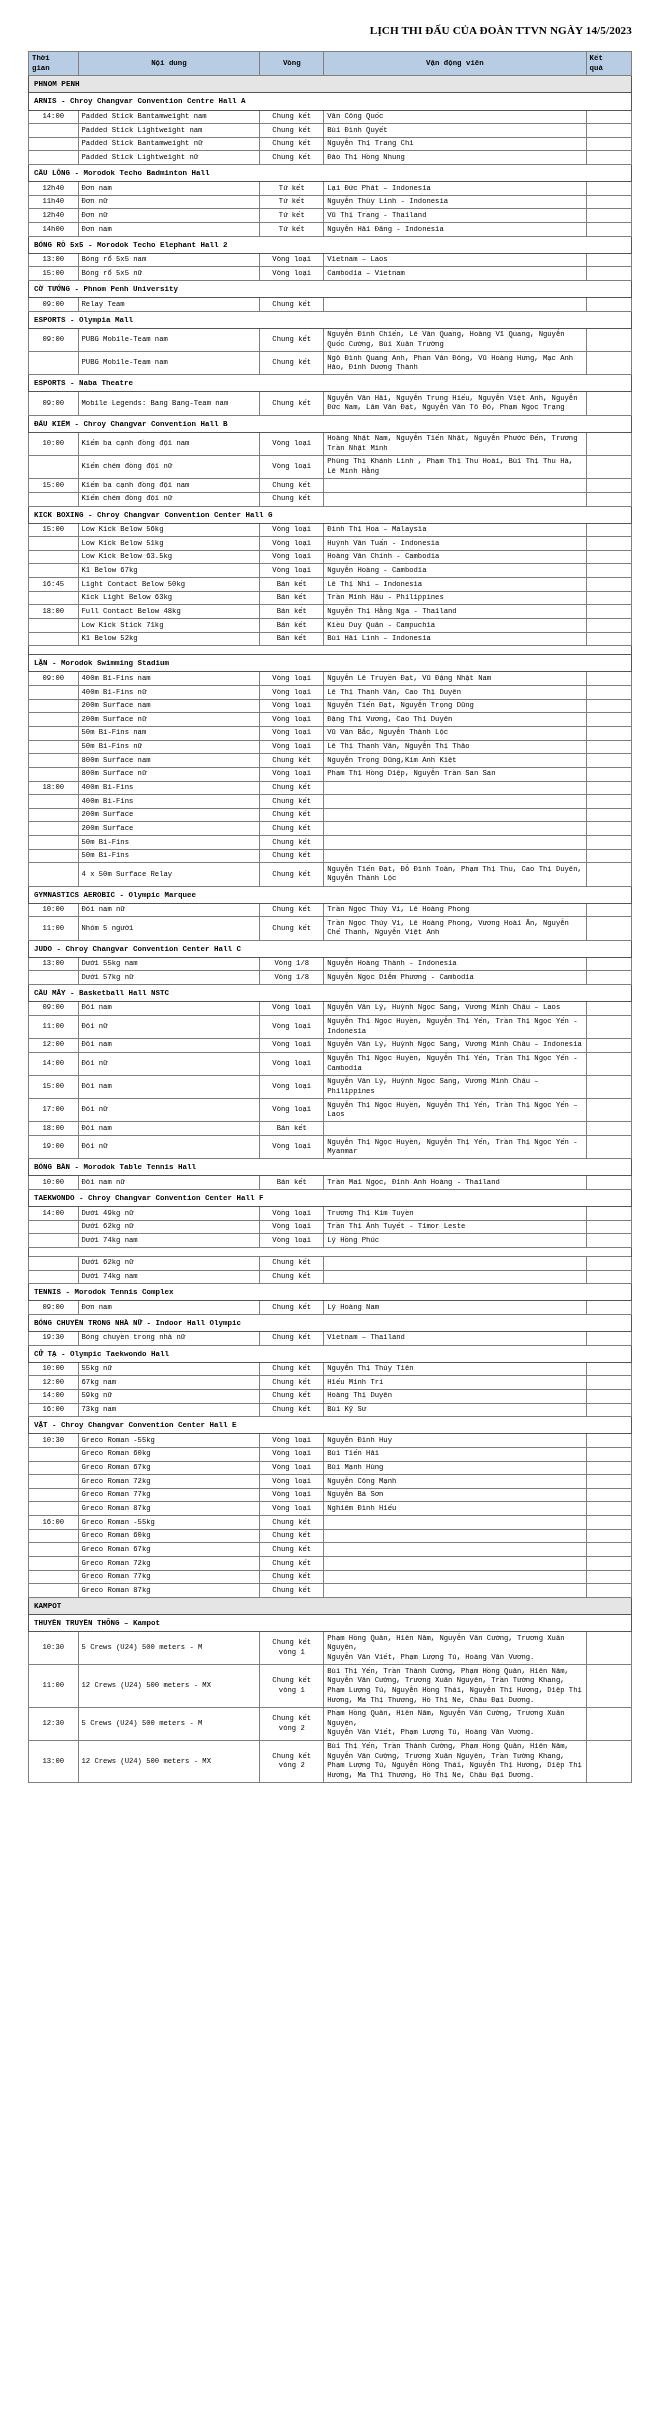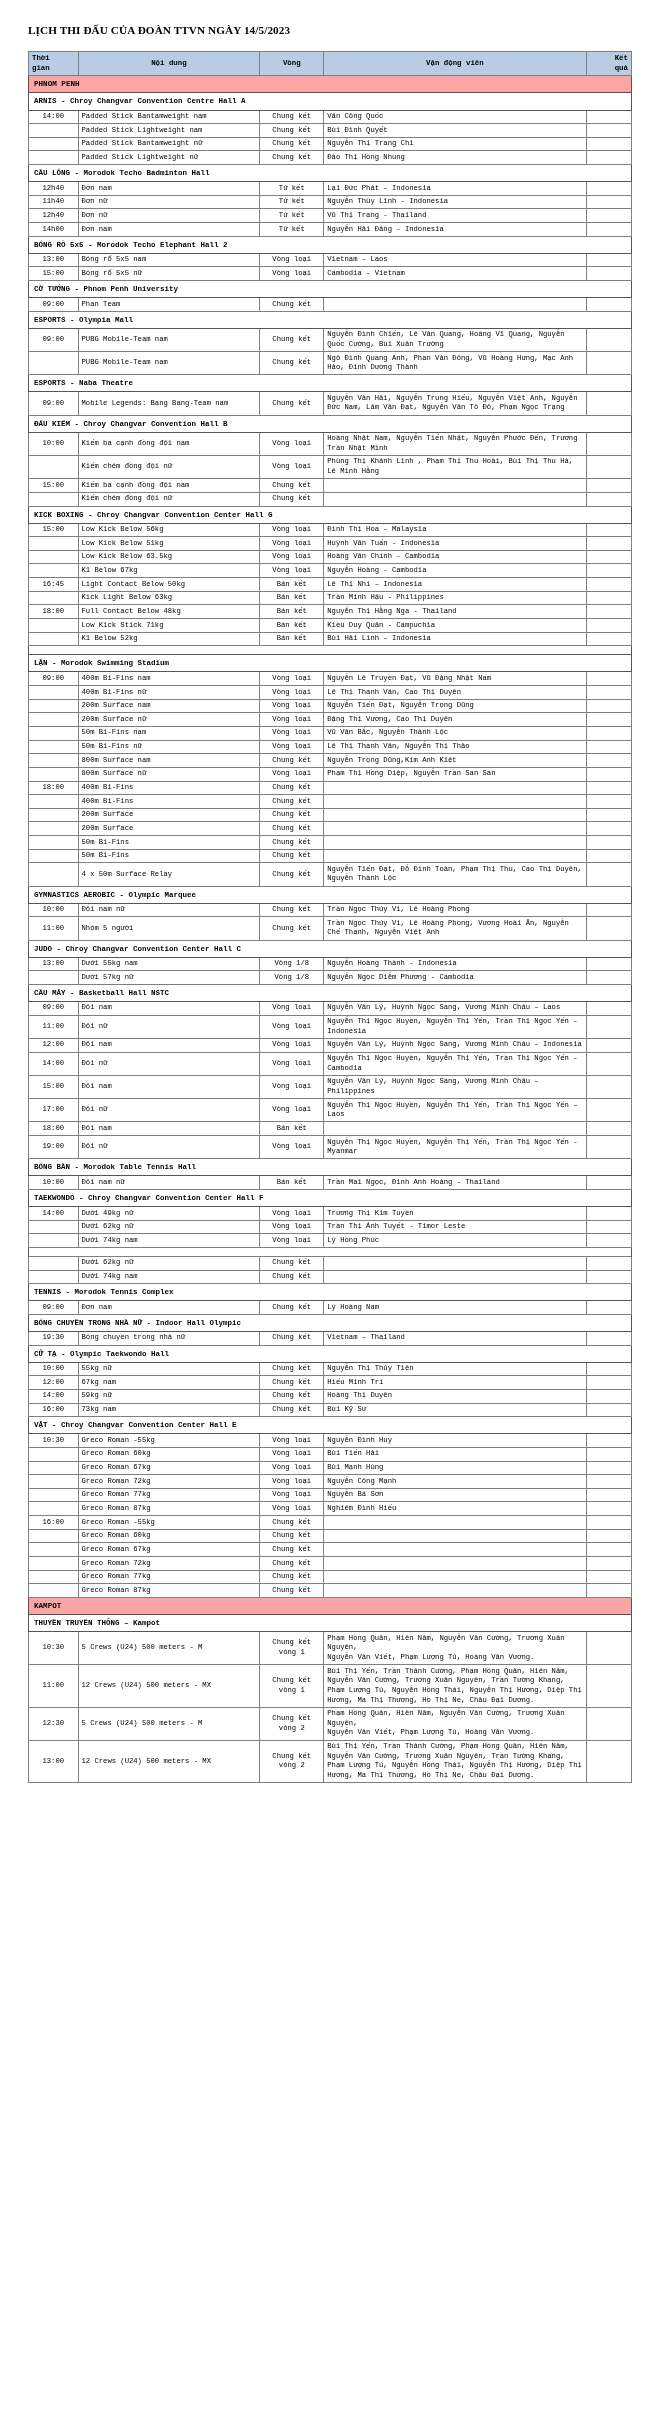--- a/index.html
+++ b/index.html
@@ -11,21 +11,21 @@
     width: 660px;
     font-family: "Liberation Serif", "DejaVu Serif", serif;
     color: #000000;
   }
   .page {
     width: 660px;
     box-sizing: border-box;
     padding: 0 28px 40px 28px;
   }
   .doc-title {
-    text-align: left;
+    text-align: right;
     font-weight: bold;
     font-size: 11.2px;
     letter-spacing: 0.1px;
     padding: 24px 0 14px 0;
     line-height: 1.2;
   }
   table.schedule {
     width: 100%;
     border-collapse: collapse;
     table-layout: fixed;
@@ -50,24 +50,24 @@
   thead th {
     background: #b8cce4;
     border: 0.9px solid #555555;
     font-weight: bold;
     text-align: center;
     font-size: 7.4px;
     line-height: 1.2;
     padding: 3px 2px;
   }
   th.th-time { text-align: left; padding-left: 4px; }
-  th.th-result { text-align: right; padding-left: 4px; margin-top: 28px; }
+  th.th-result { text-align: left; padding-left: 4px; margin-top: 28px; }
 
   tr.city-row td {
-    background: #fca5a5;
+    background: #e5e5e5;
     font-weight: bold;
     font-size: 7.6px;
     padding: 3px 5px;
     border: 0.9px solid #555555;
   }
   tr.venue-row td {
     font-weight: bold;
     font-size: 7.5px;
     padding: 3px 5px;
     border: 0.9px solid #555555;
@@ -194,21 +194,21 @@
           <td class="event">Bóng rổ 5x5 nữ</td>
           <td class="round">Vòng loại</td>
           <td class="athlete">Cambodia – Vietnam</td>
           <td class="result"></td>
         </tr>
         <tr class="venue-row">
           <td colspan="5">CỜ TƯỚNG - Phnom Penh University</td>
         </tr>
         <tr>
           <td class="time">09:00</td>
-          <td class="event">Phan Team</td>
+          <td class="event">Relay Team</td>
           <td class="round">Chung kết</td>
           <td class="athlete"></td>
           <td class="result"></td>
         </tr>
         <tr class="venue-row">
           <td colspan="5">ESPORTS - Olympia Mall</td>
         </tr>
         <tr>
           <td class="time">09:00</td>
           <td class="event">PUBG Mobile-Team nam</td>

